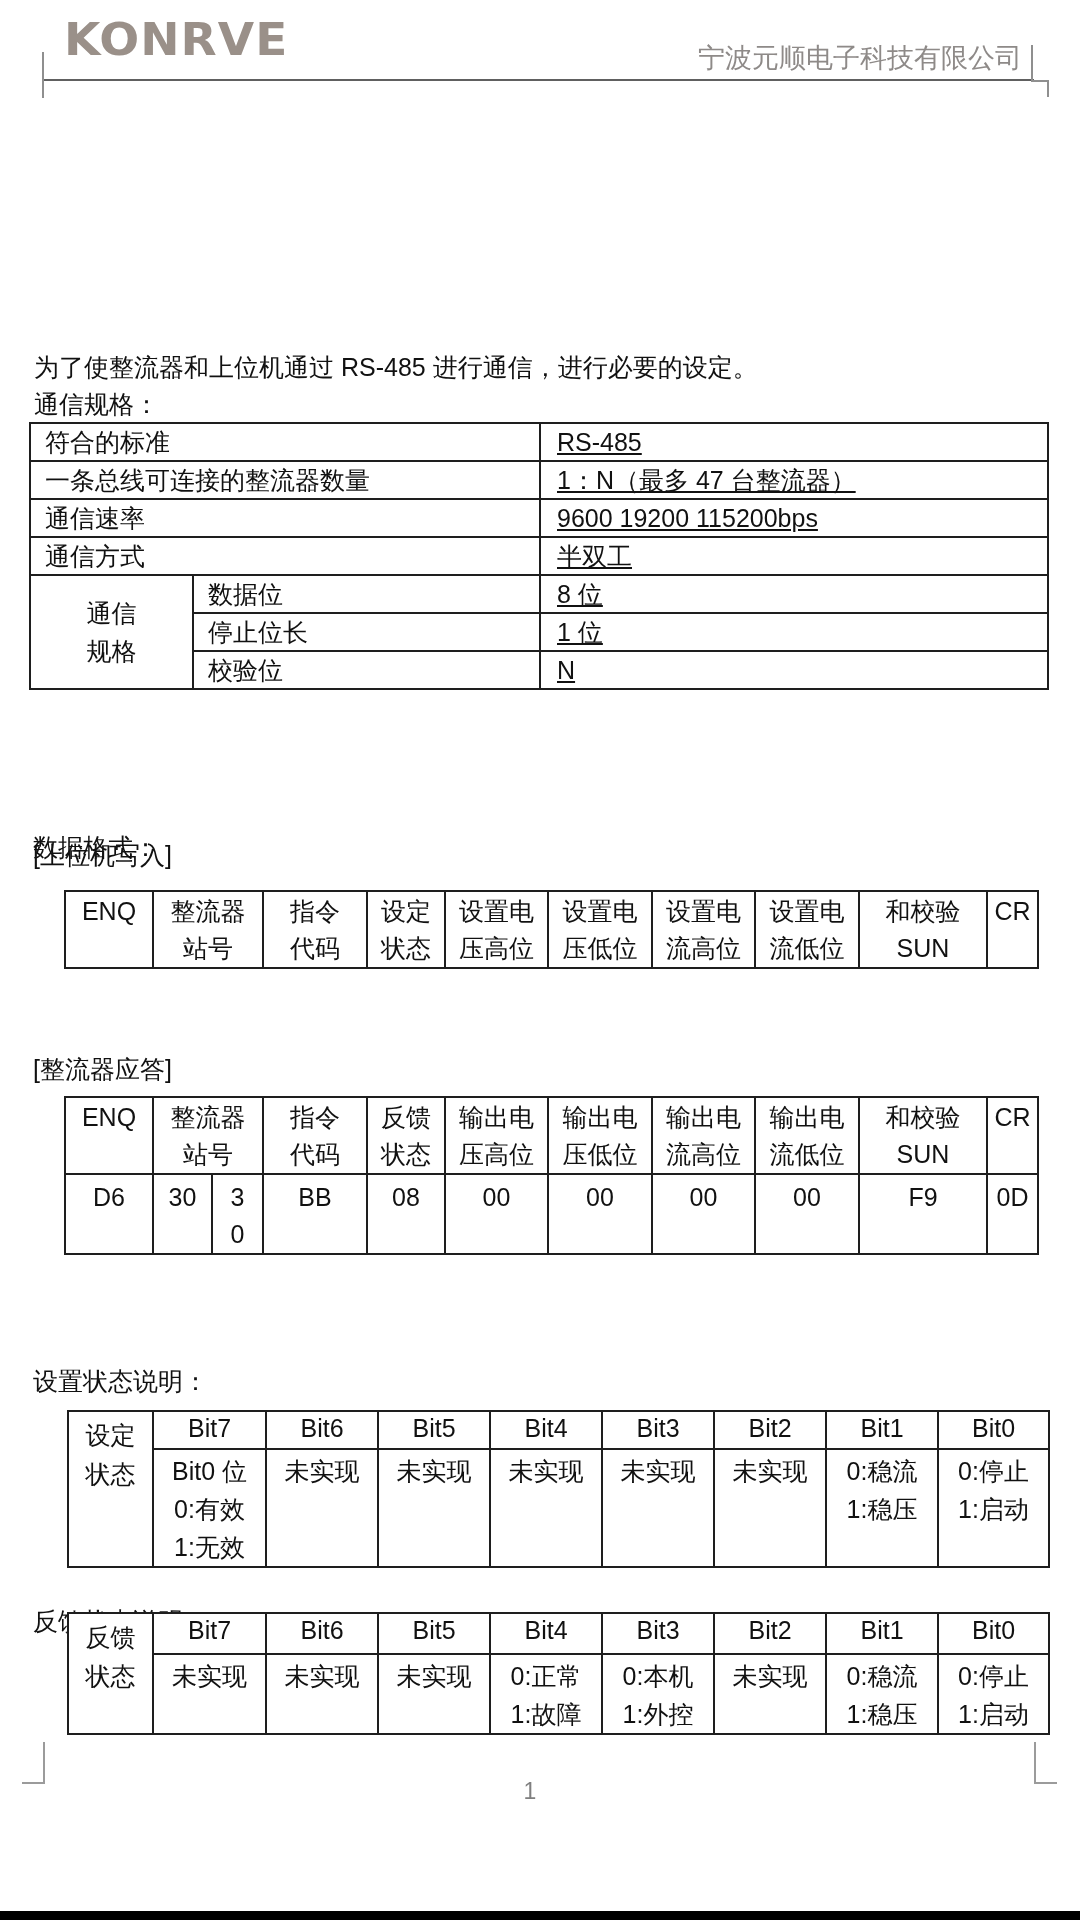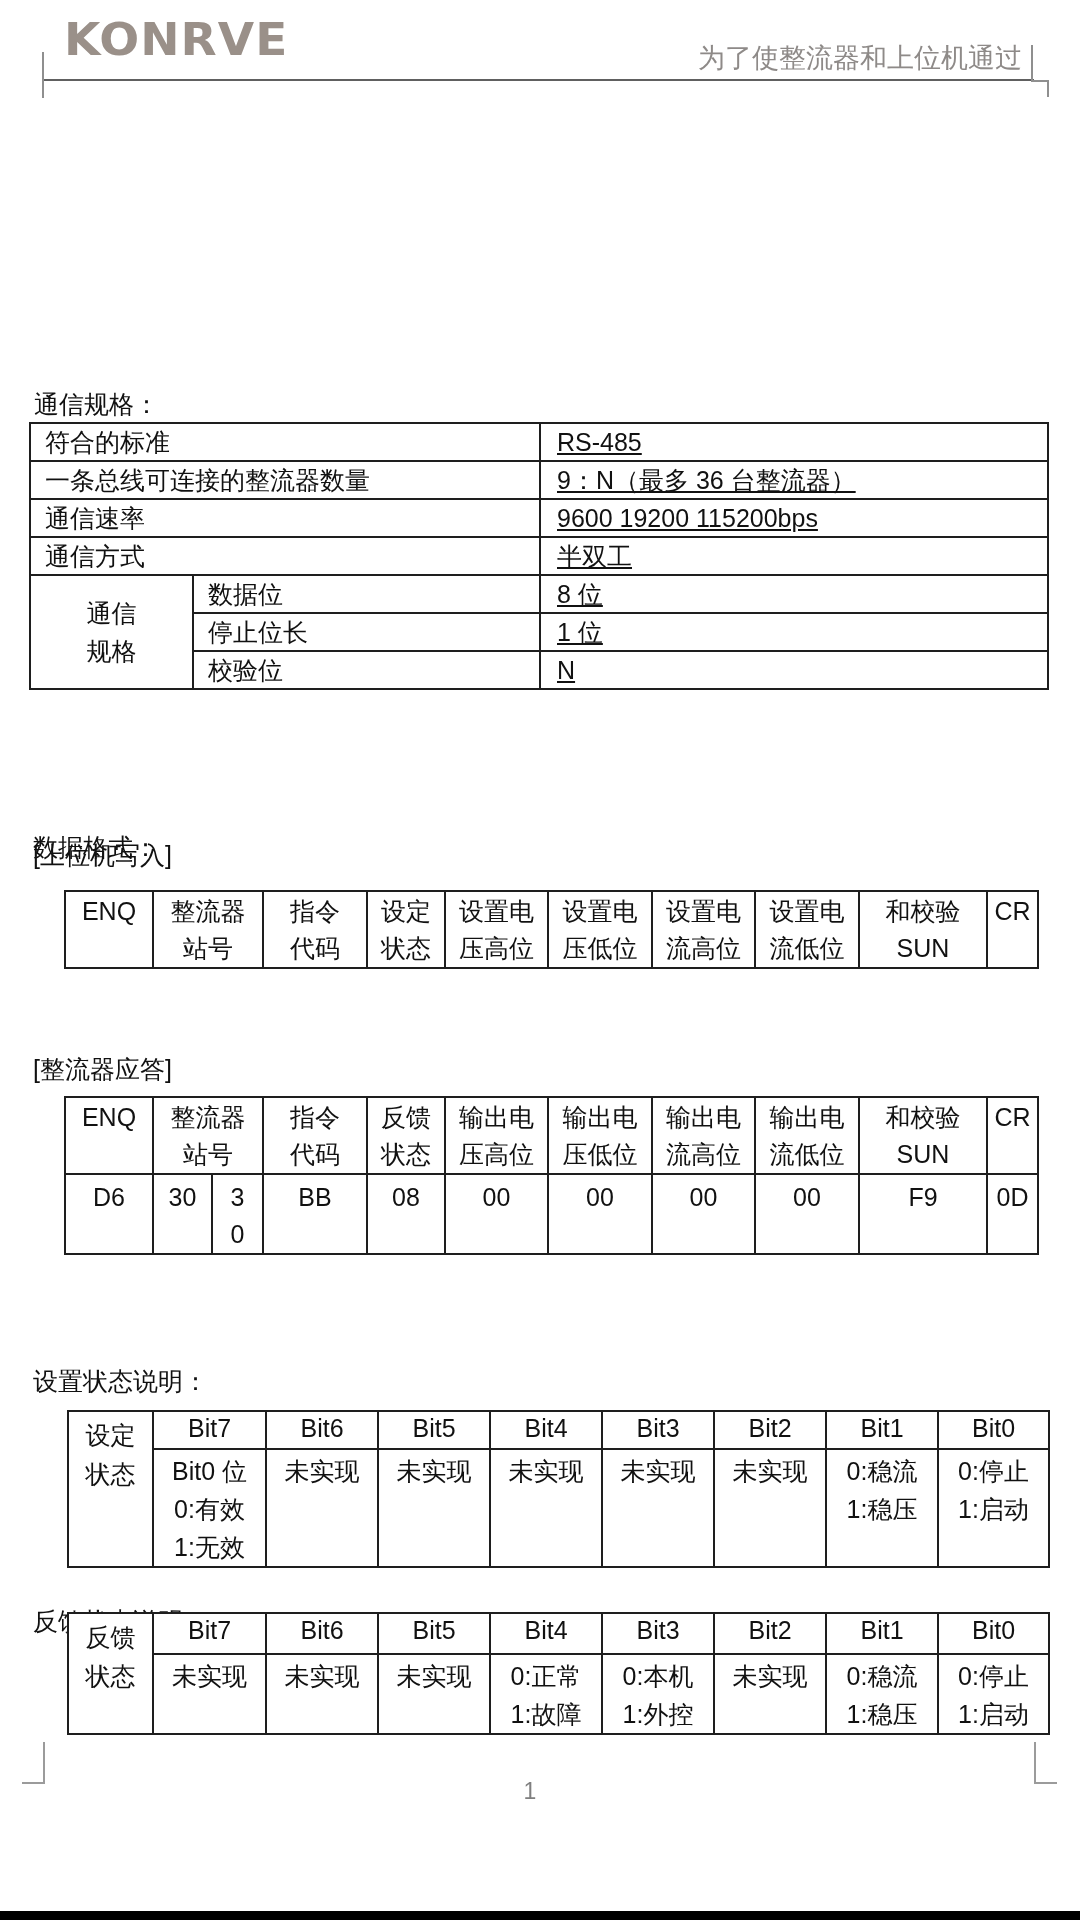--- a/index.html
+++ b/index.html
@@ -66,43 +66,44 @@
   [data-name="footer-mark-right-v"]{position:absolute;left:1034px;top:1742px;width:2px;height:42px;background:#9b9b9b;}
   [data-name="footer-mark-right-h"]{position:absolute;left:1034px;top:1782px;width:23px;height:2px;background:#9b9b9b;}
   [data-name="bottom-bar"]{position:absolute;left:0;top:1911px;width:1080px;height:9px;background:#000000;}
 </style>
 </head>
 <body>
 
 <div class="page" data-name="document-page">
 
   <div data-name="logo-konrve">KONRVE</div>
-  <div data-name="company-name">为了使整流器和上位机通过</div>
+  <div data-name="company-name">宁波元顺电子科技有限公司</div>
   <div data-name="header-rule"></div>
   <div data-name="header-mark-left"></div>
   <div data-name="header-mark-right-v"></div>
   <div data-name="header-mark-right-step-h"></div>
   <div data-name="header-mark-right-step-v"></div>
 
+  <p class="label" data-name="intro-paragraph">为了使整流器和上位机通过 RS-485 进行通信，进行必要的设定。</p>
 
   <div class="label" data-name="comm-spec-label">通信规格：</div>
   <table class="comm" data-name="comm-spec-table">
     <colgroup>
         <col style="width:163px">
         <col style="width:347px">
         <col style="width:508px">
       </colgroup>
     <tbody>
         <tr data-name="table-row">
       <td colspan="2" class="comm-name" data-name="spec-name-cell">符合的标准</td>
       <td class="comm-val" data-name="spec-value-cell">RS-485</td>
     </tr>
     <tr data-name="table-row">
       <td colspan="2" class="comm-name" data-name="spec-name-cell">一条总线可连接的整流器数量</td>
-      <td class="comm-val" data-name="spec-value-cell">9：N（最多 36 台整流器）</td>
+      <td class="comm-val" data-name="spec-value-cell">1：N（最多 47 台整流器）</td>
     </tr>
     <tr data-name="table-row">
       <td colspan="2" class="comm-name" data-name="spec-name-cell">通信速率</td>
       <td class="comm-val" data-name="spec-value-cell">9600 19200 115200bps</td>
     </tr>
     <tr data-name="table-row">
       <td colspan="2" class="comm-name" data-name="spec-name-cell">通信方式</td>
       <td class="comm-val" data-name="spec-value-cell">半双工</td>
     </tr>
     <tr data-name="table-row">

